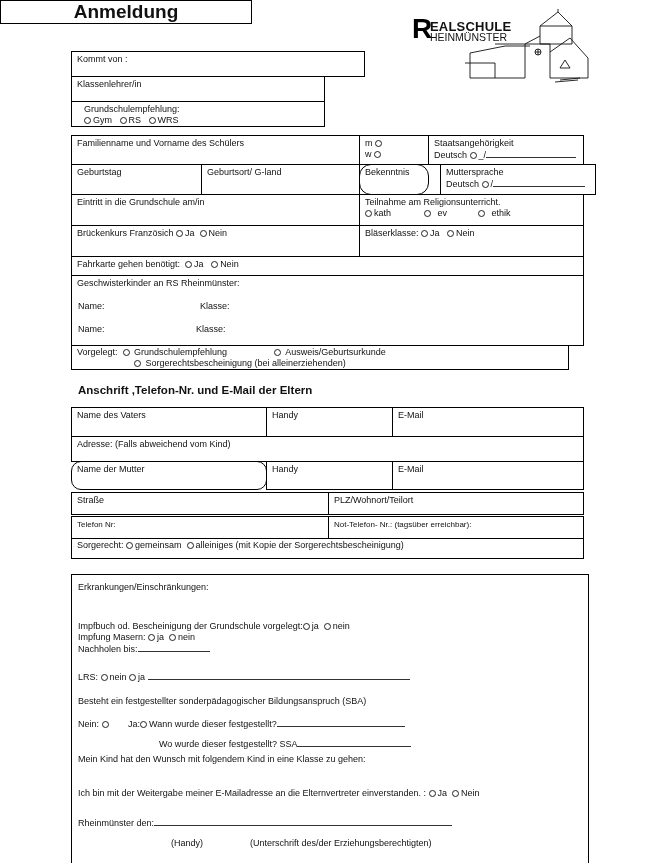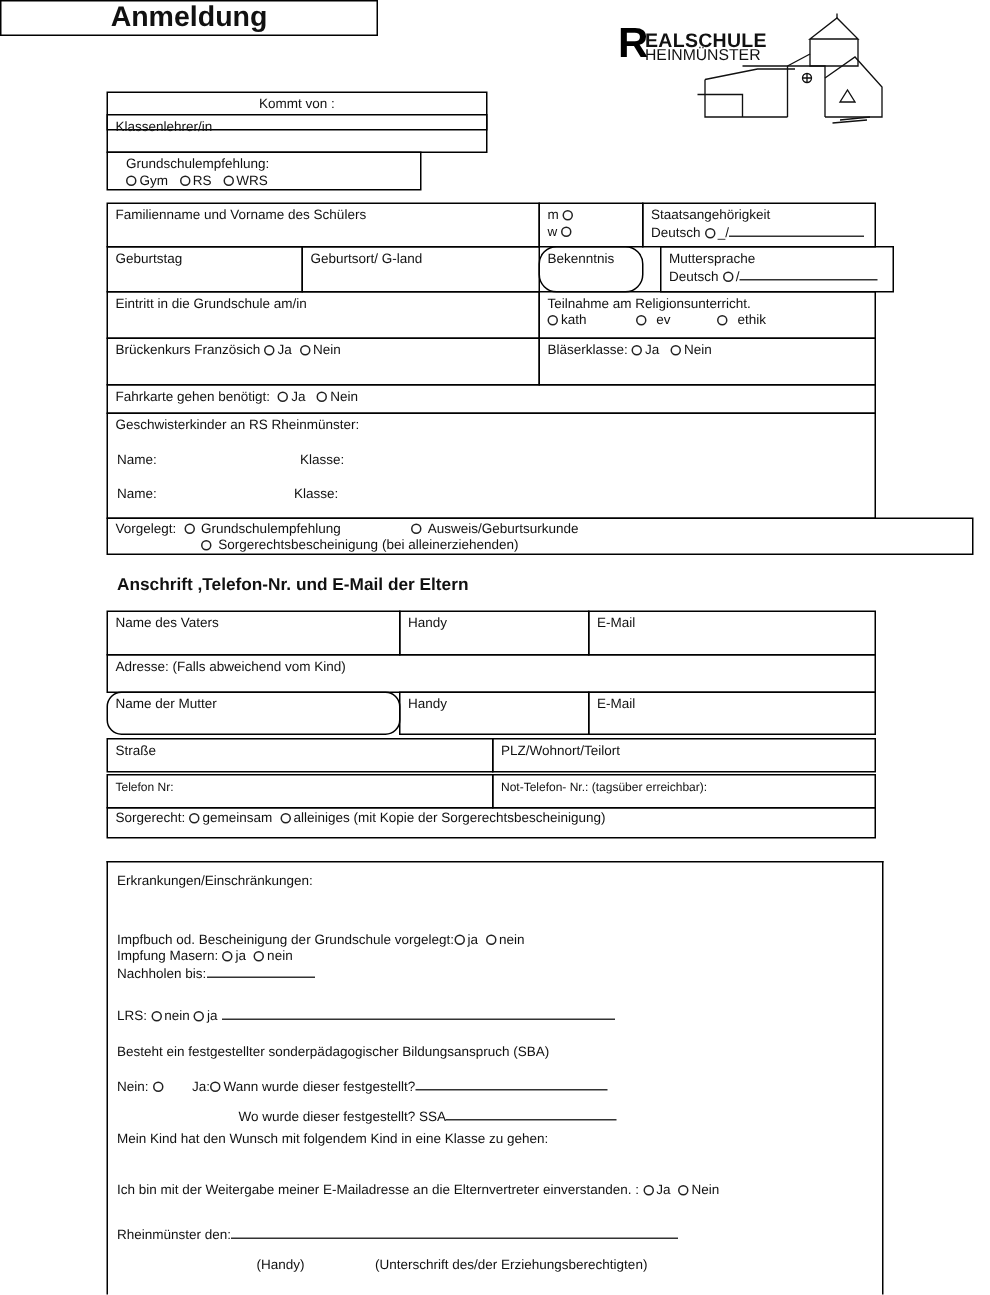--- a/index.html
+++ b/index.html
@@ -36,27 +36,27 @@
       <circle cx="128" cy="44" r="3"></circle>
       <path d="M125 44 L131 44 M128 41 L128 47"></path>
       <path d="M150 72 L170 70 M145 74 L168 72"></path>
     </g>
     <text x="2" y="30" font-family="Liberation Sans, sans-serif" font-weight="bold" font-size="28" fill="#000">R</text>
   </svg>
   <div class="abs t" style="left:20px;top:11px;font-weight:bold;font-size:13px;letter-spacing:0.2px;">EALSCHULE</div>
   <div class="abs t" style="left:20px;top:23px;font-size:10.5px;">HEINMÜNSTER</div>
 </div>
 
-<div class="cell" style="left:71px;top:61px;width:254px;height:26px;text-align:center;">
+<div class="cell" style="left:71px;top:51px;width:294px;height:26px;">
   <span>Kommt von :</span>
 </div>
 <div class="cell" style="left:71px;top:76px;width:254px;height:26px;">
   <span>Klassenlehrer/in</span>
 </div>
-<div class="cell" style="left:71px;top:101px;width:210px;height:26px;padding-left:12px;">
+<div class="cell" style="left:71px;top:101px;width:254px;height:26px;padding-left:12px;">
   <div>Grundschulempfehlung:</div>
   <div class="t">
     <span><span class="radio"></span><span>Gym</span></span>&nbsp;&nbsp;
     <span><span class="radio"></span><span>RS</span></span>&nbsp;&nbsp;
     <span><span class="radio"></span><span>WRS</span></span>
   </div>
 </div>
 
 <div class="cell" style="left:71px;top:135px;width:289px;height:30px;">
   <span>Familienname und Vorname des Schülers</span>
@@ -117,21 +117,21 @@
 </div>
 
 <div class="cell" style="left:71px;top:275px;width:513px;height:71px;">
   <div>Geschwisterkinder an RS Rheinmünster:</div>
   <div class="abs t" style="left:6px;top:25px;">Name:</div>
   <div class="abs t" style="left:128px;top:25px;">Klasse:</div>
   <div class="abs t" style="left:6px;top:48px;">Name:</div>
   <div class="abs t" style="left:124px;top:48px;">Klasse:</div>
 </div>
 
-<div class="cell" style="left:71px;top:345px;width:578px;height:25px;padding-top:1px;">
+<div class="cell" style="left:71px;top:345px;width:498px;height:25px;padding-top:1px;">
   <div class="t"><span>Vorgelegt:</span>&nbsp;
     <span><span class="radio"></span>&nbsp;<span>Grundschulempfehlung</span></span>
     <span style="margin-left:44px;"><span class="radio"></span>&nbsp;<span>Ausweis/Geburtsurkunde</span></span>
   </div>
   <div class="t" style="padding-left:57px;"><span class="radio"></span>&nbsp;<span>Sorgerechtsbescheinigung (bei alleinerziehenden)</span></div>
 </div>
 
 <div class="abs section-h t" style="left:78px;top:384px;">Anschrift ,Telefon-Nr. und E-Mail der Eltern</div>
 
 <div class="cell" style="left:71px;top:407px;width:196px;height:30px;">

